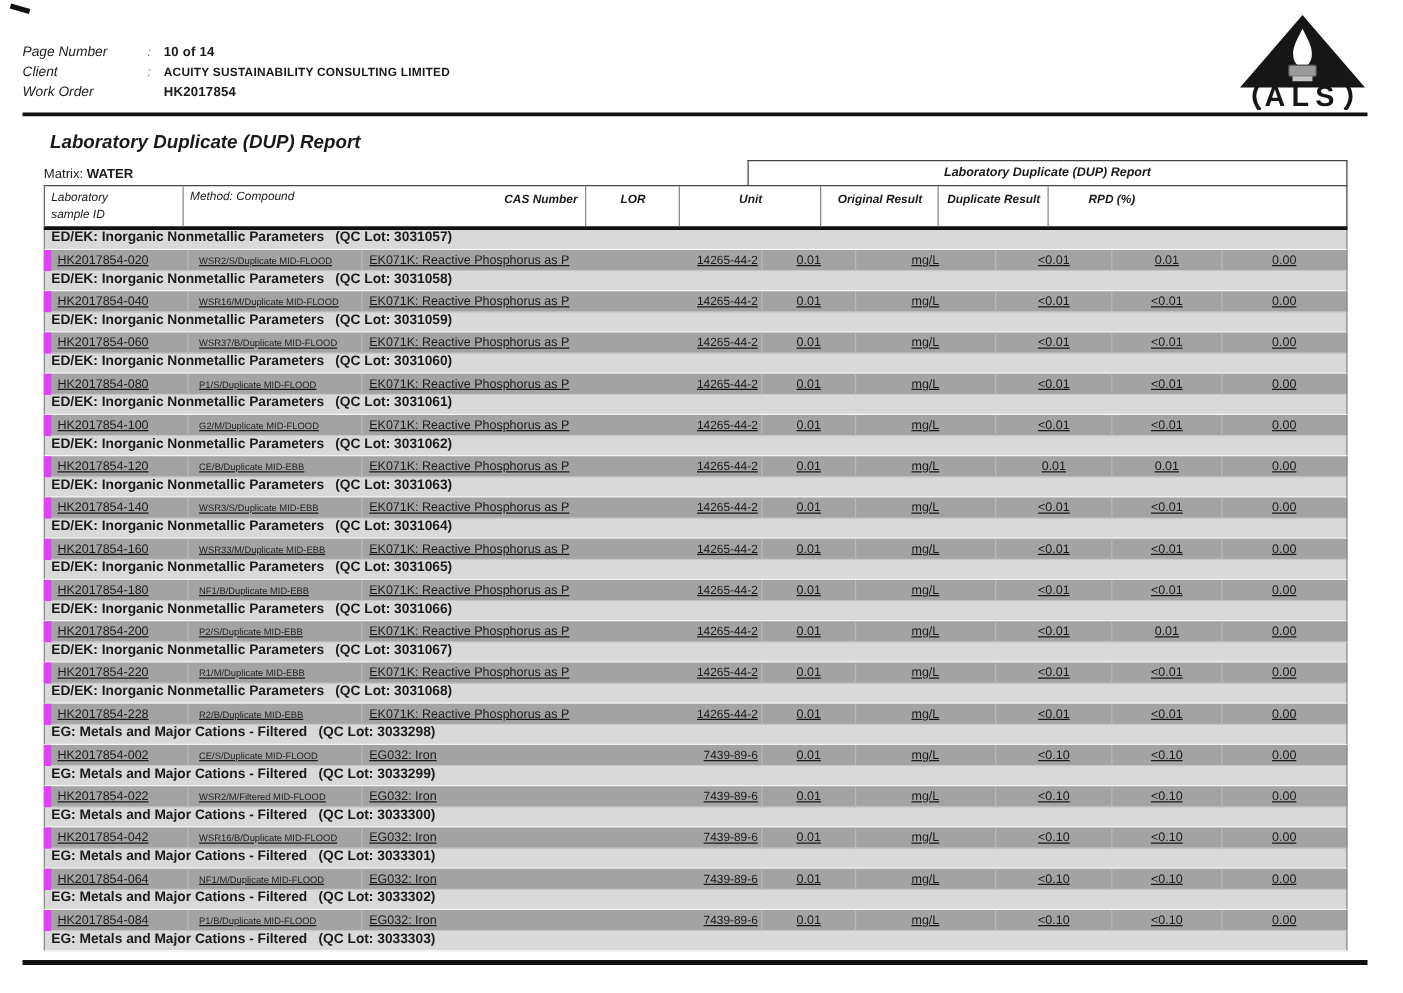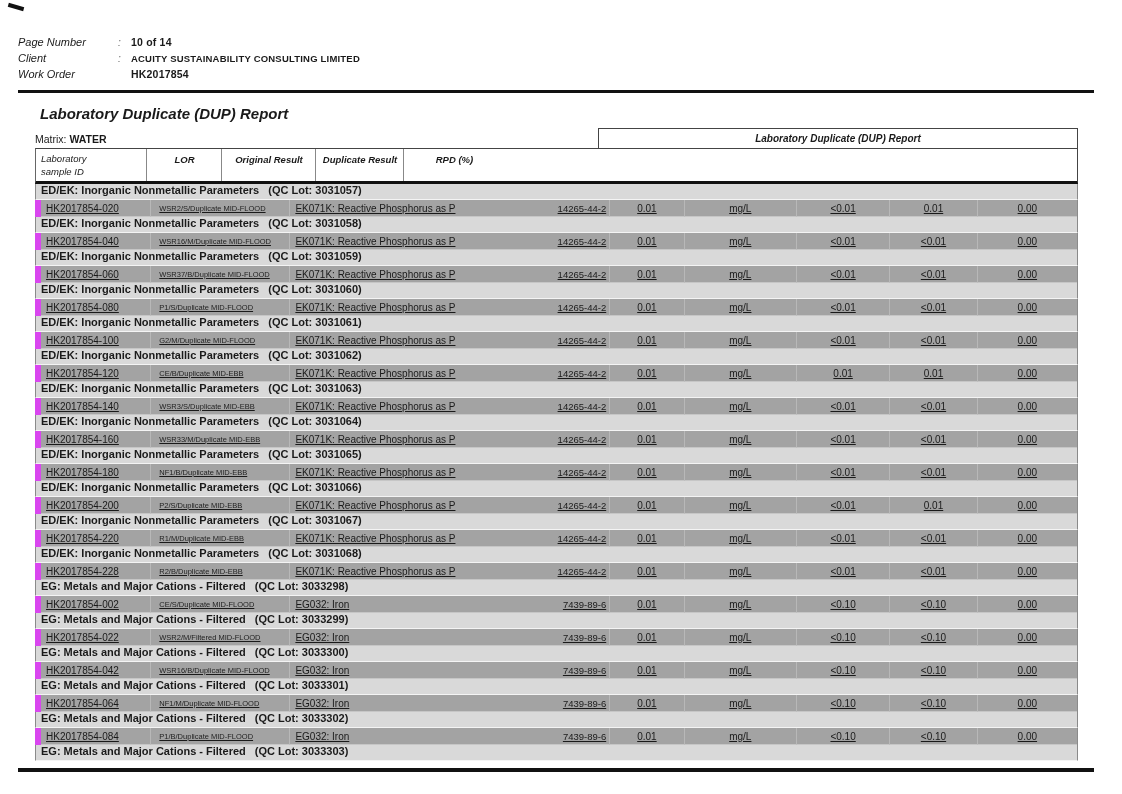--- a/index.html
+++ b/index.html
@@ -97,40 +97,56 @@
       <span class="field-sep">:</span>
       <span class="field-value">ACUITY SUSTAINABILITY CONSULTING LIMITED</span>
     </div>
     <div class="field-row">
       <span class="field-label">Work Order</span>
       <span class="field-sep"></span>
       <span class="field-value">HK2017854</span>
     </div>
   </div>
 
+  <div class="logo">
+    <svg width="112" height="78" viewBox="0 0 112 78">
+      <polygon points="56,2 106,60 6,60" fill="#161616"></polygon>
+      <path d="M56 13 C52 21 48.5 26.5 48.5 33 C48.5 39.5 51.8 43.5 56 43.5 C60.2 43.5 63.5 39.5 63.5 33 C63.5 26.5 60 21 56 13 Z" fill="#ffffff"></path>
+      <rect x="45" y="42" width="22" height="9" rx="1.5" fill="#9a9a9a" stroke="#4c4c4c" stroke-width="1"></rect>
+      <rect x="48" y="51" width="16" height="4" fill="#c2c2c2"></rect>
+      <path d="M22 56 Q13 67 22 78" stroke="#161616" stroke-width="3" fill="none"></path>
+      <path d="M90 56 Q99 67 90 78" stroke="#161616" stroke-width="3" fill="none"></path>
+      <text x="56" y="75" text-anchor="middle" font-family="Liberation Sans, sans-serif" font-size="23" font-weight="bold" letter-spacing="5" fill="#161616">ALS</text>
+    </svg>
+  </div>
 
   <div class="top-rule"></div>
 
   <div class="report-title">Laboratory Duplicate (DUP) Report</div>
 
   <div class="matrix-line">
     <span class="matrix-label">Matrix:</span>
     <span class="matrix-value">WATER</span>
   </div>
 
   <div class="dup-table">
     <div class="span-header-row">
       <div class="span-header-box">Laboratory Duplicate (DUP) Report</div>
     </div>
     <div class="col-header-row">
       <div class="hc hc-lab w-lab">
         <div>Laboratory</div>
         <div>sample ID</div>
       </div>
+      <div class="hc hc-method w-method">
+        <span>Method: Compound</span>
+        <span class="cas">CAS Number</span>
+      </div>
       <div class="hc center w-lor">LOR</div>
+      <div class="hc center w-unit">Unit</div>
       <div class="hc center w-orig">Original Result</div>
       <div class="hc center w-dup">Duplicate Result</div>
       <div class="hc center w-rpd">RPD (%)</div>
     </div>
     <div>
         <div class="section-row">
     <span class="sec-title">ED/EK: Inorganic Nonmetallic Parameters</span>
     <span class="sec-qc">(QC Lot: 3031057)</span>
   </div>
         <div class="data-row">

